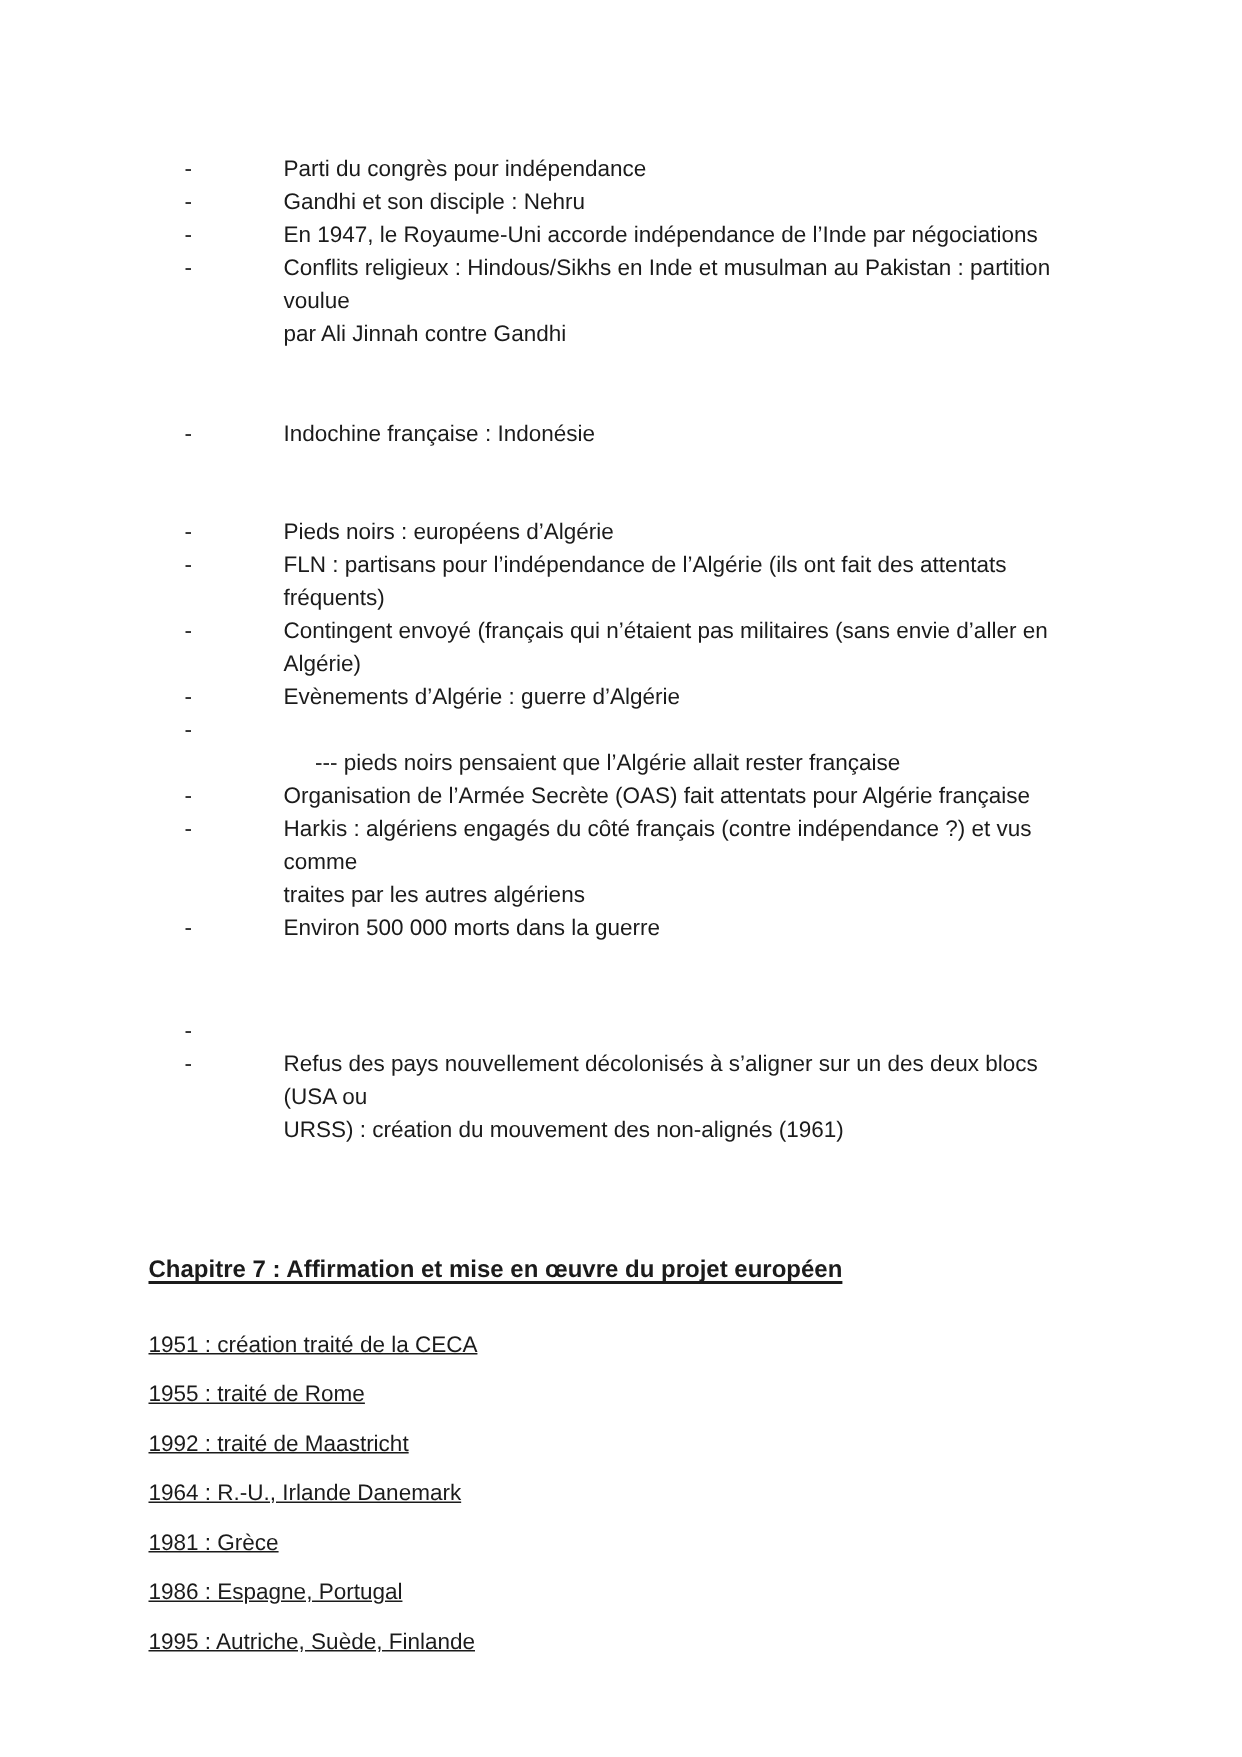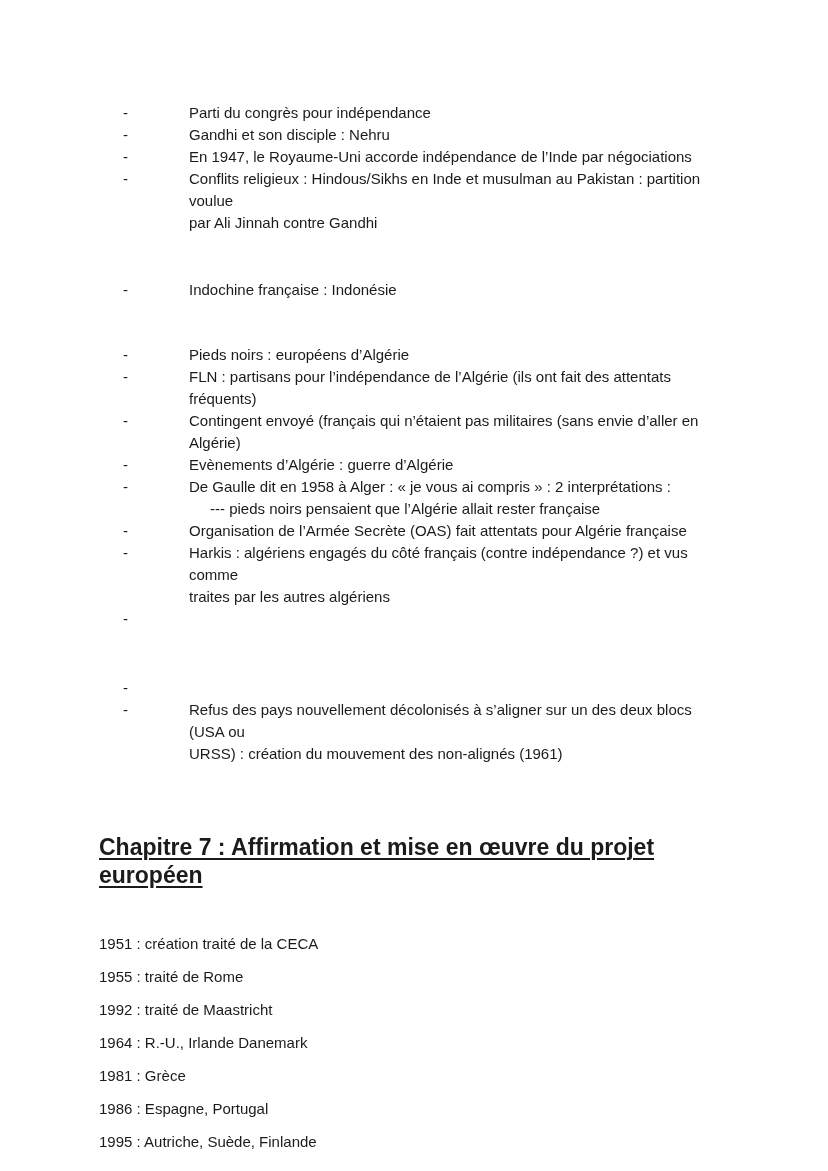--- a/index.html
+++ b/index.html
@@ -37,29 +37,30 @@
   .bullet-text {
     white-space: pre-line;
     margin-left: 41px;
   }
   .subline {
     margin-left: 111px;
     white-space: pre-line;
   }
   .chapter-heading {
     margin: 68px 0 0 0;
-    font-size: 23px;
+    font-size: 16px;
     line-height: 28px;
     font-weight: bold;
     text-decoration: underline;
     text-decoration-thickness: 2px;
     text-underline-offset: 3px;
   }
   .timeline {
-    margin-top: 44px;
+    margin-top: 25px;
+    text-decoration: underline;
   }
   .timeline-entry {
     margin: 0 0 11px 0;
     line-height: 22px;
   }
 </style>
 </head>
 <body>
 
 <div class="page">
@@ -103,34 +104,34 @@
           <div class="bullet-row">
             <span class="dash">-</span>
             <span class="bullet-text">Contingent envoyé (français qui n’étaient pas militaires (sans envie d’aller en Algérie)</span>
           </div>
           <div class="bullet-row">
             <span class="dash">-</span>
             <span class="bullet-text">Evènements d’Algérie : guerre d’Algérie</span>
           </div>
           <div class="bullet-row">
             <span class="dash">-</span>
-            <span class="bullet-text">De Gaulle dit en 1958 à Alger : « je vous ai compris » : 2 interprétations :</span>
           </div>
           <div class="subline">--- pieds noirs pensaient que l’Algérie allait rester française</div>
           <div class="bullet-row">
             <span class="dash">-</span>
             <span class="bullet-text">Organisation de l’Armée Secrète (OAS) fait attentats pour Algérie française</span>
           </div>
           <div class="bullet-row">
             <span class="dash">-</span>
             <span class="bullet-text">Harkis : algériens engagés du côté français (contre indépendance ?) et vus comme
 traites par les autres algériens</span>
           </div>
           <div class="bullet-row">
             <span class="dash">-</span>
+            <span class="bullet-text">Environ 500 000 morts dans la guerre</span>
           </div>
         </div>
         <div class="group g4">
           <div class="bullet-row">
             <span class="dash">-</span>
           </div>
           <div class="bullet-row">
             <span class="dash">-</span>
             <span class="bullet-text">Refus des pays nouvellement décolonisés à s’aligner sur un des deux blocs (USA ou
 URSS) : création du mouvement des non-alignés (1961)</span>

